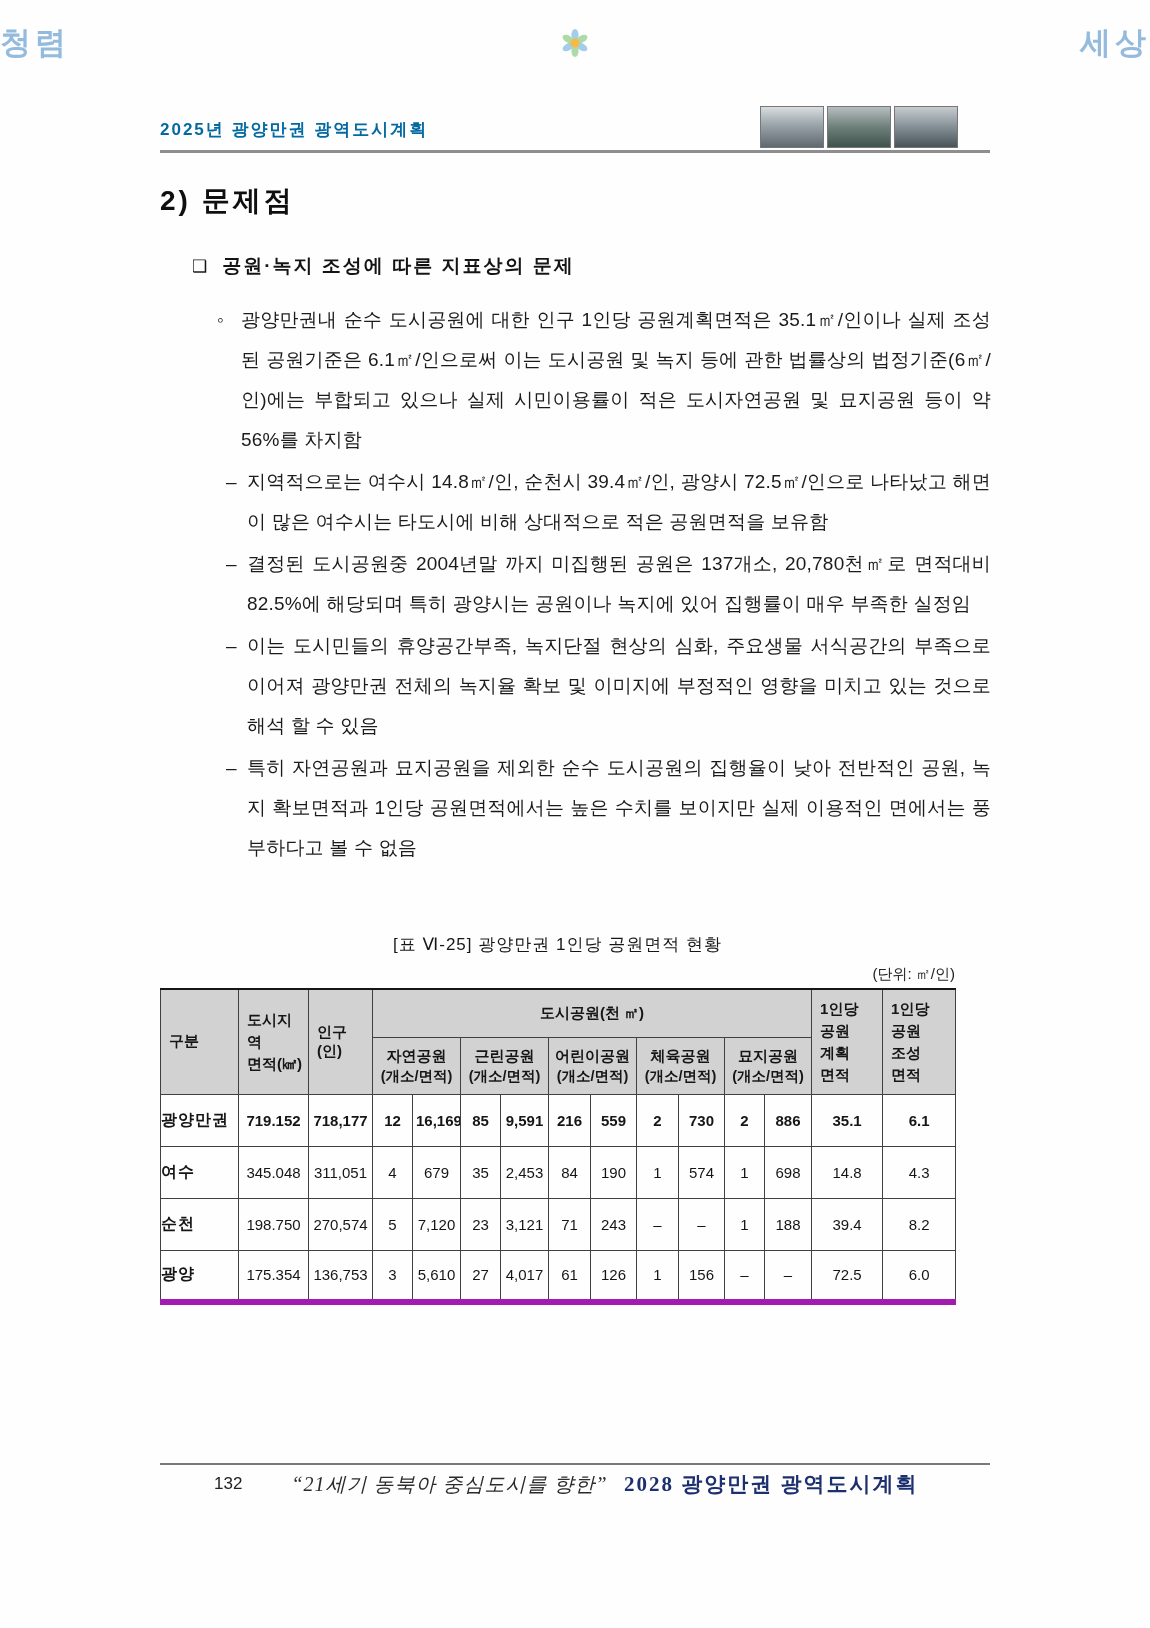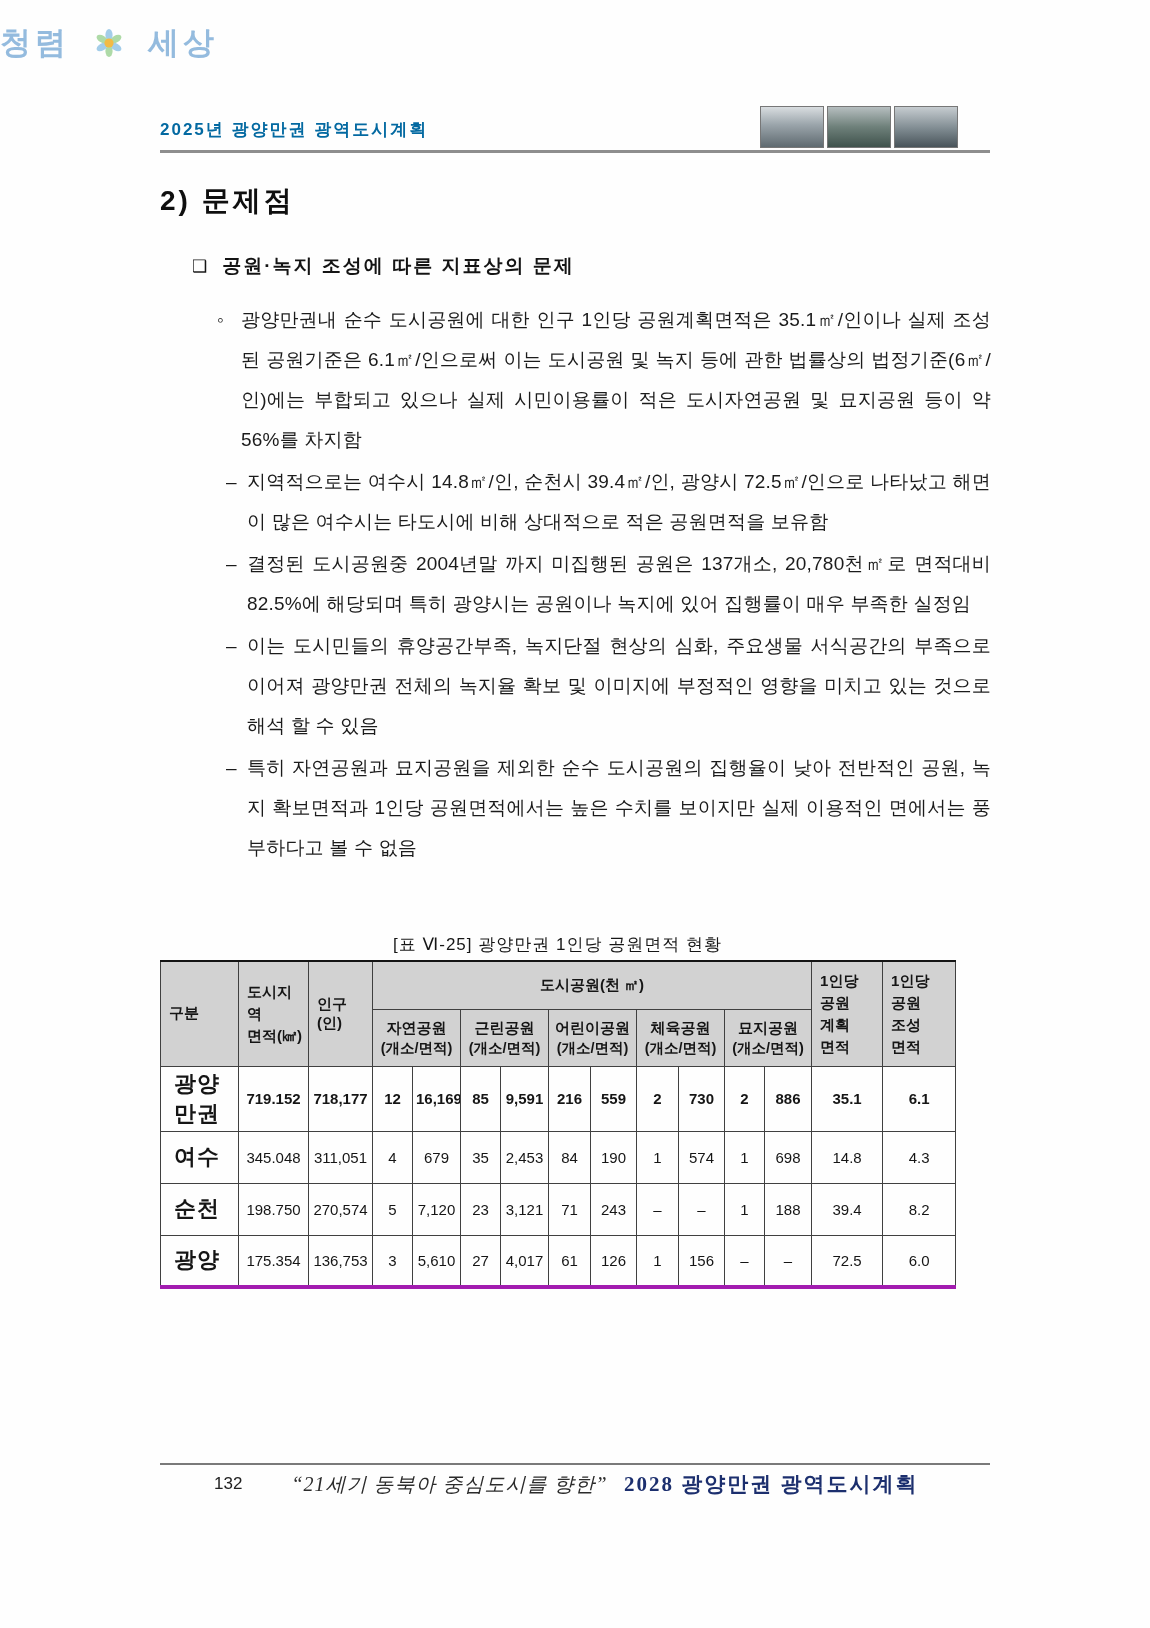--- a/index.html
+++ b/index.html
@@ -4,21 +4,21 @@
 <style>
   html,body{margin:0;padding:0;}
   body{
     width:1150px;height:1628px;position:relative;overflow:hidden;
     background:#fefefe;color:#1a1a1a;
     font-family:"Liberation Sans",sans-serif;
   }
   
   .watermark{
     position:absolute;top:22px;left:0;width:100%;
-    display:flex;justify-content:flex-start;align-items:center;gap:24px;
+    display:flex;justify-content:space-between;align-items:center;gap:24px;
     font-family:"Liberation Serif",serif;font-weight:bold;
     font-size:31px;letter-spacing:4px;color:#8cb6dc;opacity:.92;
   }
   .wflower{display:block;}
   
   .header-title{
     position:absolute;top:118px;left:160px;
     font-size:17px;font-weight:bold;letter-spacing:2px;color:#0369a1;
   }
   .header-images{position:absolute;top:106px;left:760px;display:flex;gap:3px;}
@@ -45,30 +45,30 @@
   .para.dash .marker{flex-basis:21px;}
   .ptext{flex:1;font-size:19px;line-height:40px;text-align:justify;letter-spacing:.2px;color:#1b1b1b;}
   
   .table-block{position:absolute;top:933px;left:160px;width:795px;}
   .tcaption{text-align:center;font-size:17px;letter-spacing:1px;color:#161616;}
   .tunit{text-align:right;font-size:15px;margin-top:9px;color:#222;}
   .ptable{border-collapse:collapse;table-layout:fixed;width:795px;margin-top:4px;}
   .ptable th,.ptable td{border:1px solid #404040;padding:2px 3px;overflow:hidden;}
   .ptable thead th{background:#d2d2d2;font-weight:bold;font-size:15px;color:#151515;text-align:center;vertical-align:middle;}
   .ptable thead tr:first-child th{border-top:2px solid #151515;}
-  .ptable tbody tr:last-child td{border-bottom:4px solid #a21caf;margin-top:8px;}
+  .ptable tbody tr:last-child td{border-bottom:6px solid #a21caf;margin-top:8px;}
   .ptable thead tr:nth-child(1){height:48px;}
   .ptable thead tr:nth-child(2){height:57px;}
   .ptable tbody tr{height:52px;}
   .ptable th.al{text-align:left;padding-left:8px;}
   .ptable th.pre{white-space:pre-line;line-height:22px;}
   .park-name{line-height:21px;}
   .park-sub{line-height:21px;font-size:14.5px;font-weight:bold;}
   .ptable tbody td{text-align:center;font-size:15px;color:#151515;vertical-align:middle;}
-  .ptable td.rname{text-align:left;padding-left:13px;font-weight:bold;font-size:22px;letter-spacing:1px;}
+  .ptable td.rname{text-align:left;padding-left:0;font-weight:bold;font-size:16px;letter-spacing:1px;}
   .ptable tbody tr.total td{font-weight:bold;}
   
   .footer-rule{position:absolute;top:1463px;left:160px;width:830px;height:2px;background:#7a7a7a;}
   .page-num{position:absolute;top:1474px;left:186px;font-size:17px;color:#222;margin-left:28px;}
   .footer-text{position:absolute;top:1470px;left:220px;width:770px;text-align:center;white-space:nowrap;}
   .motto{font-family:Liberation Serif, serif;font-style:italic;font-size:20px;color:#2b2b2b;letter-spacing:1px;text-align:center;}
   .ftitle{font-family:"Liberation Serif",serif;font-weight:bold;font-size:21px;color:#1c2f6e;letter-spacing:2px;margin-left:12px;}
 </style>
 </head>
 <body>
@@ -122,20 +122,21 @@
     <div class="ptext">이는 도시민들의 휴양공간부족, 녹지단절 현상의 심화, 주요생물 서식공간의 부족으로 이어져 광양만권 전체의 녹지율 확보 및 이미지에 부정적인 영향을 미치고 있는 것으로 해석 할 수 있음</div>
   </div>
   <div class="para dash">
     <span class="marker">–</span>
     <div class="ptext">특히 자연공원과 묘지공원을 제외한 순수 도시공원의 집행율이 낮아 전반적인 공원, 녹지 확보면적과 1인당 공원면적에서는 높은 수치를 보이지만 실제 이용적인 면에서는 풍부하다고 볼 수 없음</div>
   </div>
 </div>
 
 <div class="table-block">
   <div class="tcaption">[표 Ⅵ-25] 광양만권 1인당 공원면적 현황</div>
+  <div class="tunit">(단위: ㎡/인)</div>
   <table class="ptable">
     <colgroup>
       <col style="width:78px">
         <col style="width:70px">
         <col style="width:64px">
       <col style="width:40px">
         <col style="width:48px">
       <col style="width:40px">
         <col style="width:48px">
       <col style="width:42px">

